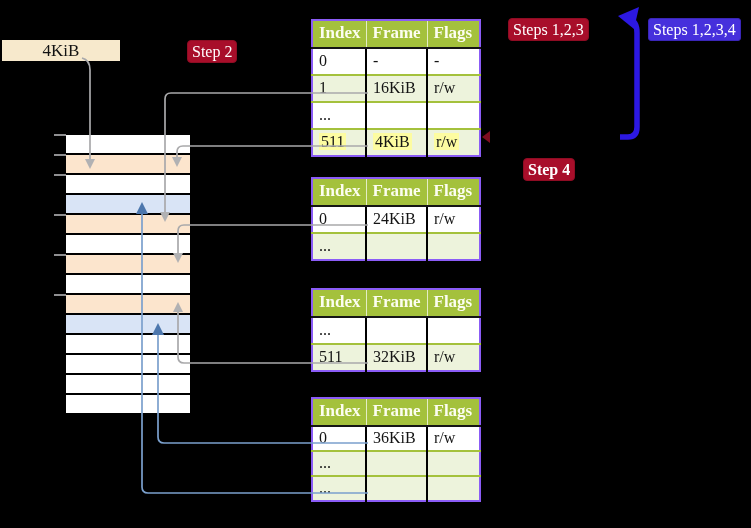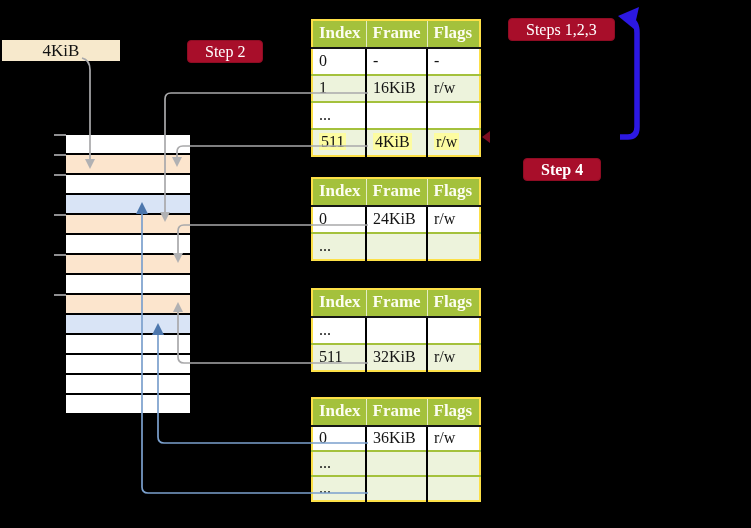--- a/index.html
+++ b/index.html
@@ -5,38 +5,38 @@
   html,body{margin:0;padding:0;background:#000;}
   .canvas{position:relative;width:751px;height:528px;background:#000;overflow:hidden;
           font-family:"Liberation Serif","DejaVu Serif",serif;}
 
   
   .pagesize{position:absolute;left:2px;top:40px;width:118px;height:21px;background:#f7e9cc;
             color:#121212;font-size:17px;text-align:center;line-height:21px;}
 
   
   .badge{position:absolute;color:#fff;font-size:16px;line-height:19px;text-align:center;
-         padding:1px 17px;border-radius:4px;white-space:nowrap;}
+         padding:1px 4px;border-radius:4px;white-space:nowrap;}
   .crimson{background:#a80e2a;border:1px solid #8e0c23;}
   .indigo{background:#4630dc;border:1px solid #3a26b8;border-radius:3px;}
   .b-step0{left:187px;top:40px;}
   .b-steps123{left:508px;top:18px;}
   .b-steps1234{left:648px;top:18px;}
   .b-step4{left:523px;top:158px;font-weight:bold;}
 
   
   .memcol{position:absolute;left:66px;top:135px;width:124px;height:280px;}
   .mrow{position:absolute;left:0;width:124px;height:18px;}
   .mrow.white{background:#ffffff;}
   .mrow.peach{background:#fce5cd;}
   .mrow.blue{background:#d9e4f6;}
   .tick{position:absolute;left:54px;width:12px;height:2px;background:#8f8f91;}
 
   
-  table.pt{position:absolute;left:311px;border-collapse:collapse;border:2px solid #fde047;}
+  table.pt{position:absolute;left:311px;border-collapse:collapse;border:2px solid #8b5cf6;}
   .pt th{background:#a4c13c;color:#fcfdf0;font-weight:bold;font-size:17px;text-align:left;
          height:24px;padding:0 4px 2px 6px;border-left:1px solid rgba(255,255,255,.7);}
   .pt th:first-child{border-left:none;}
   .pt td{background:#ffffff;color:#141414;font-size:16px;vertical-align:middle;
          padding:0 4px 2px 6px;border-left:2px solid #000;border-top:2px solid #a4c13c;}
   .pt td:first-child{border-left:none;}
   .pt tbody tr:first-child td{border-top:2px solid #151515;}
   .pt tr.shade td{background:#edf3dc;}
   .t123 td{height:23px;}
   .t4 td{height:21px;}
@@ -46,20 +46,21 @@
 </style>
 </head>
 <body>
 
 <div class="canvas">
 
   <div class="pagesize">4KiB</div>
 
   <div class="badge crimson b-step0">Step 2</div>
   <div class="badge crimson b-steps123">Steps 1,2,3</div>
+  <div class="badge indigo b-steps1234">Steps 1,2,3,4</div>
   <div class="badge crimson b-step4">Step 4</div>
 
   <div class="memcol">
       <div class="mrow white" style="top: 0px;"></div>
       <div class="mrow peach" style="top: 20px;"></div>
       <div class="mrow white" style="top: 40px;"></div>
       <div class="mrow blue" style="top: 60px;"></div>
       <div class="mrow peach" style="top: 80px;"></div>
       <div class="mrow white" style="top: 100px;"></div>
       <div class="mrow peach" style="top: 120px;"></div>

